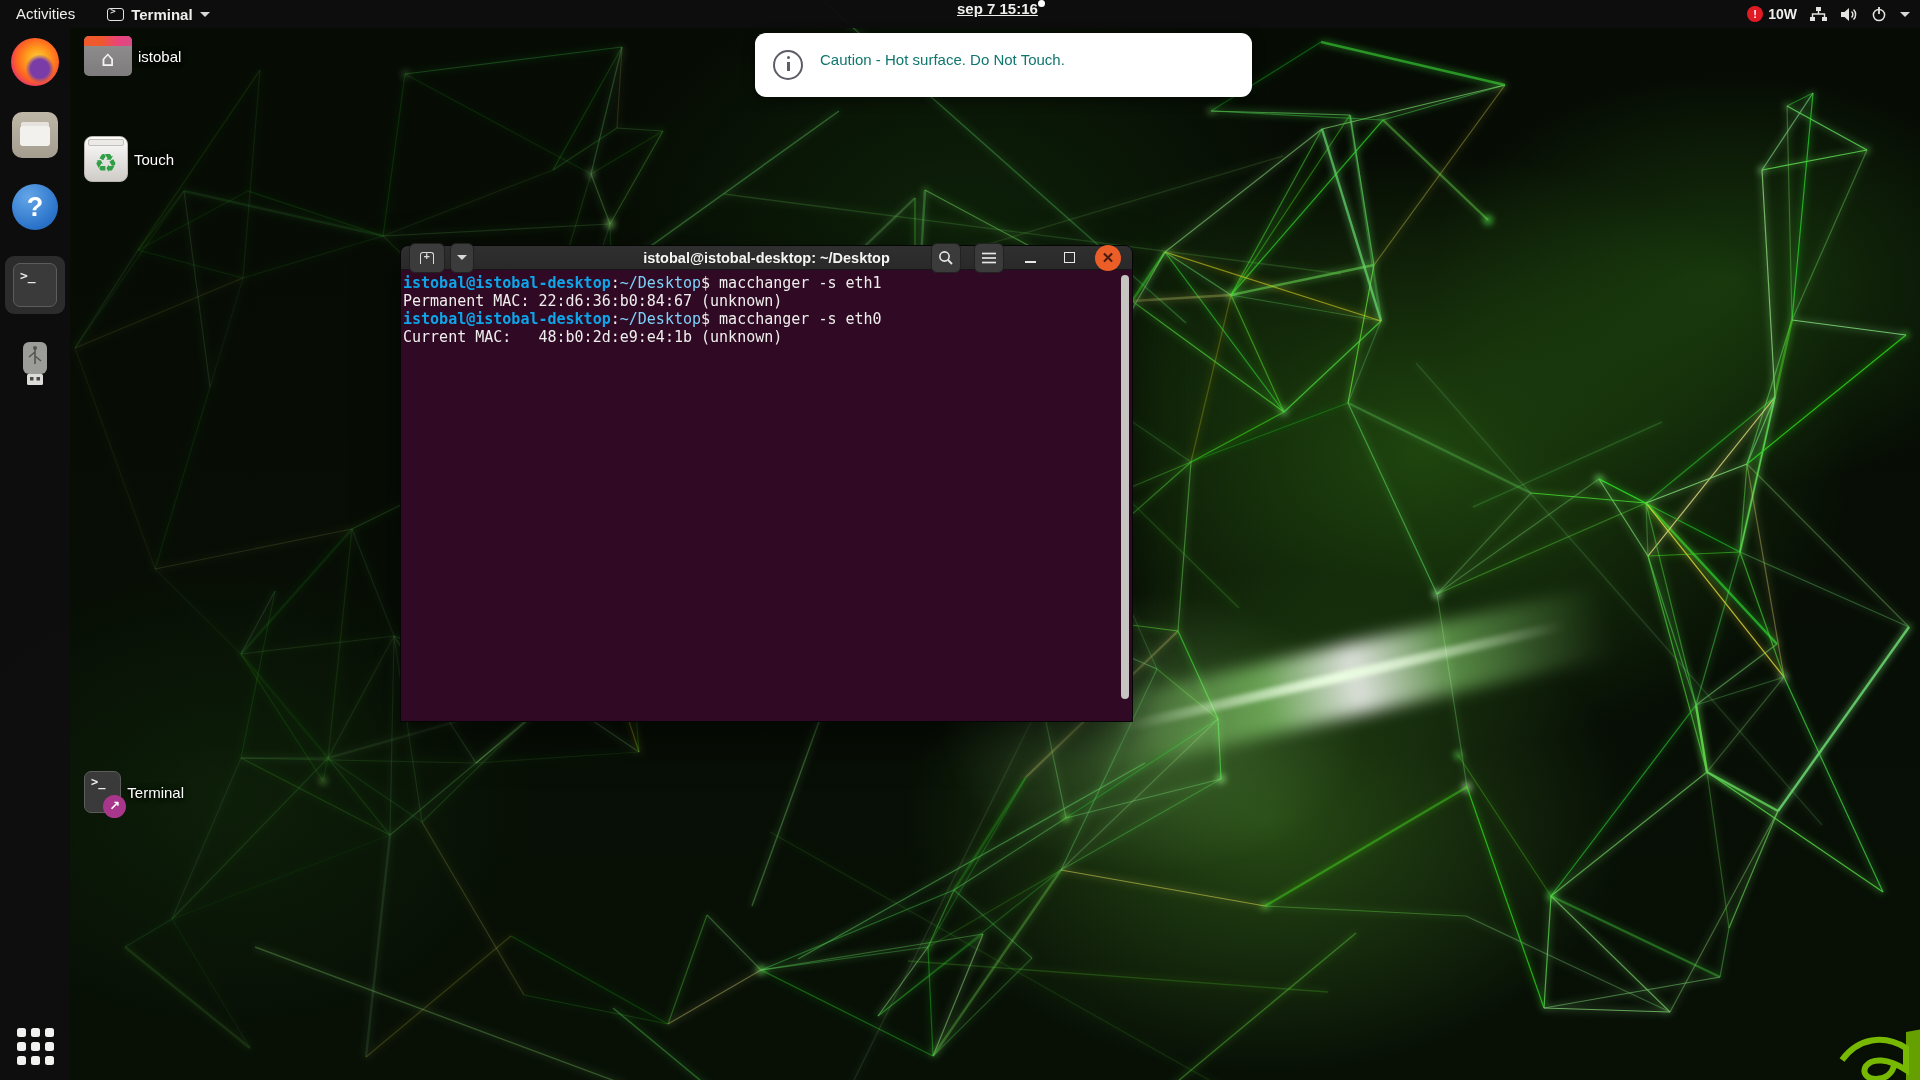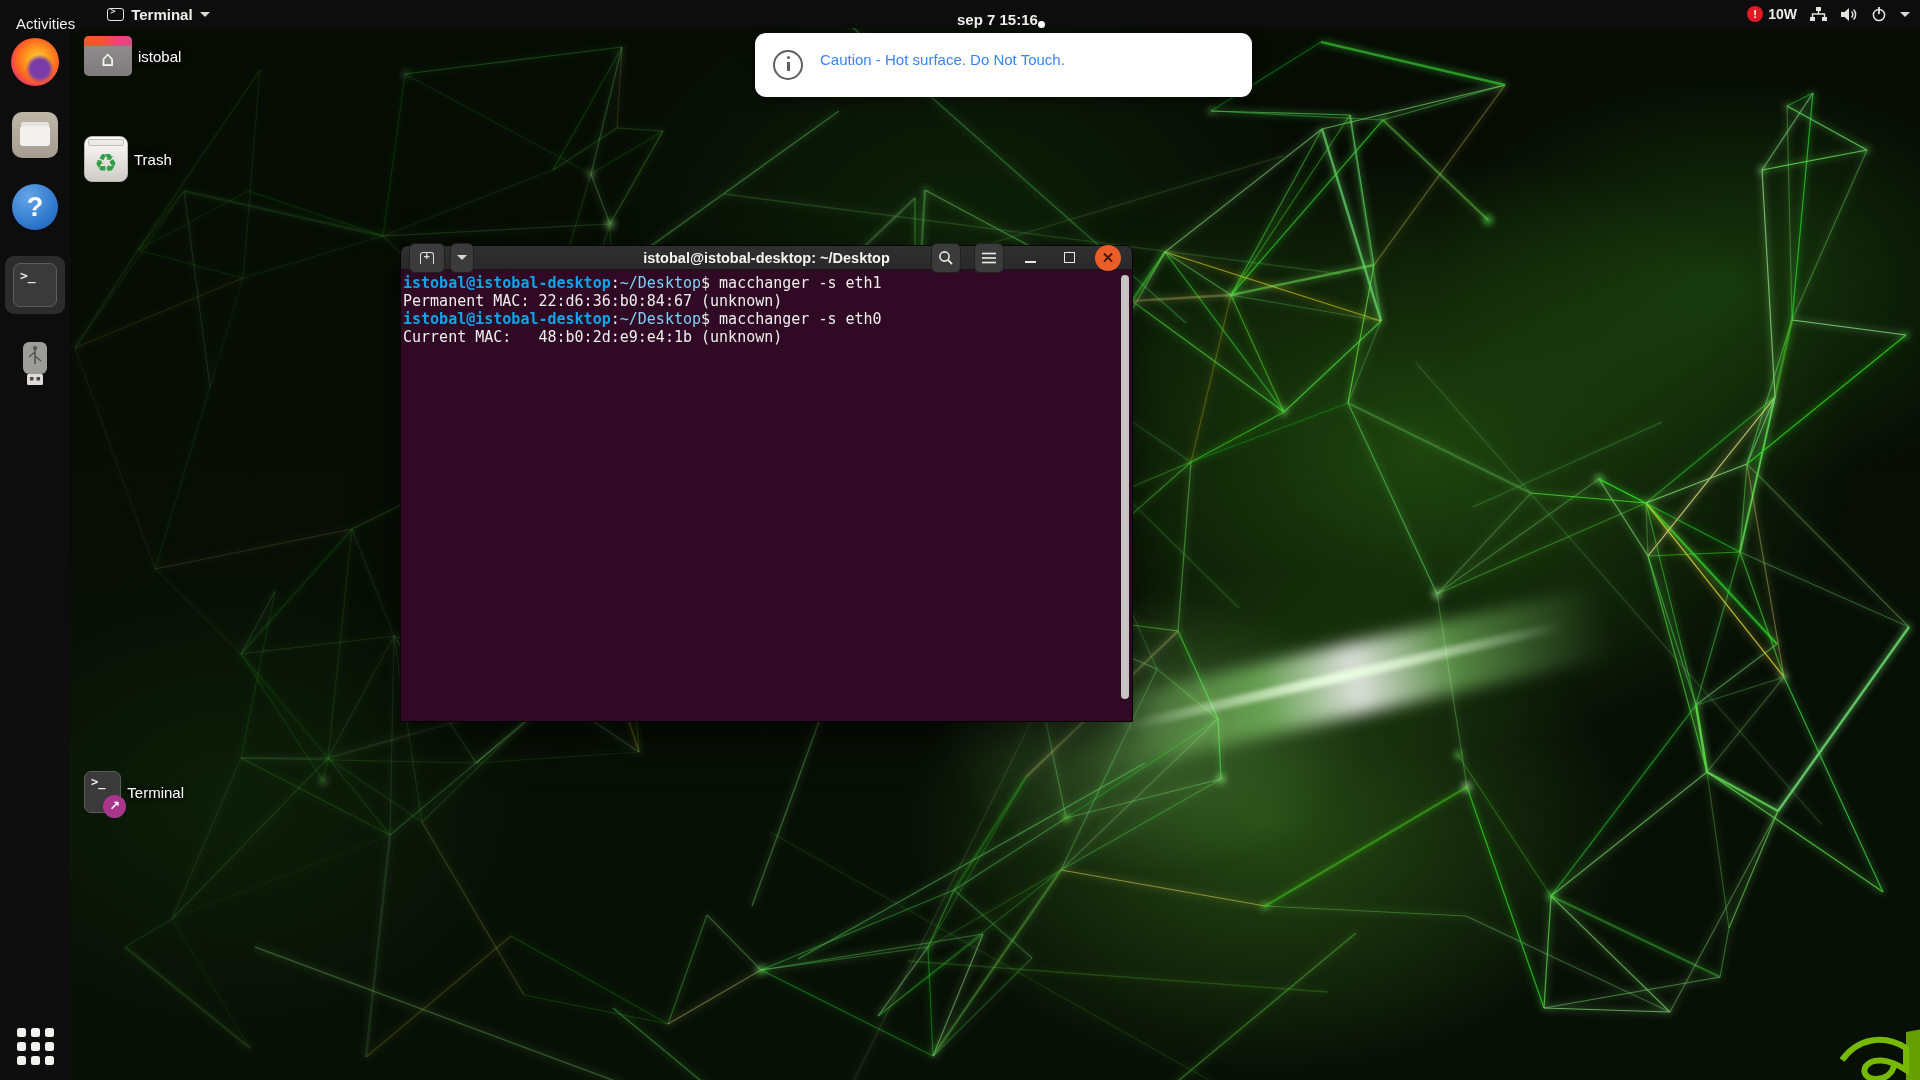--- a/index.html
+++ b/index.html
@@ -28,30 +28,30 @@
   .streak-core { position:absolute; left:1110px; top:672px; width:460px; height:10px;
     transform:rotate(-13deg);
     background:linear-gradient(90deg, transparent, rgba(235,255,225,.95) 50%, transparent);
     filter:blur(2px); }
   .nvlogo { position:absolute; right:-8px; bottom:-10px; }
 
   
   #topbar { position:absolute; left:0; top:0; width:1920px; height:28px; z-index:40;
     background:rgba(13,13,13,.97); color:#eeeeec; font-size:15px;
     display:flex; align-items:center; }
-  .tb-activities { padding:10px 16px; height:28px; line-height:28px; cursor:default; }
+  .tb-activities { padding:0 16px; height:28px; line-height:28px; cursor:default; }
   .tb-appmenu { display:flex; align-items:center; gap:7px; margin-left:16px; height:28px; font-weight:600;}
   .tb-appicon { width:17px; height:13px; border:1.5px solid #e3e3e1; border-radius:3px;
     position:relative; }
   .tb-appicon::before { content:">"; position:absolute; left:2px; top:-3px;
     font:bold 9px "DejaVu Sans Mono", monospace; color:#e3e3e1; }
   .caret-down { width:0; height:0; border-left:5px solid transparent;
     border-right:5px solid transparent; border-top:5px solid #d8d8d6; }
   .tb-clock { position:absolute; left:957px; top:0; height:28px; display:flex;
-    align-items:flex-end; font-weight:600; }
+    align-items:flex-start; font-weight:600;text-decoration:underline; }
   .tb-dot { width:7px; height:7px; border-radius:50%; background:#fff; }
   .tb-right { position:absolute; right:10px; top:0; height:28px; display:flex;
     align-items:center; gap:13px; }
   .tb-powerbadge { display:flex; align-items:center; gap:5px; font-weight:600; font-size:14px;}
   .badge-circle { width:16px; height:16px; border-radius:50%; background:#e01b24;
     color:#fff; font:bold 11px/16px "Liberation Sans",sans-serif; text-align:center; }
 
   
   #dock { position:absolute; left:0; top:28px; bottom:0; width:70px; z-index:30;
     background:rgba(14,14,14,.94); display:flex; flex-direction:column;
@@ -109,21 +109,21 @@
   
   #notification { position:absolute; left:755px; top:33px; width:497px; height:64px; z-index:50;
     background:#ffffff; border-radius:11px; box-shadow:0 3px 12px rgba(0,0,0,.5);
     display:flex; align-items:center; padding:0 18px; gap:17px; cursor:pointer; }
   .notif-icon { width:30px; height:30px; border-radius:50%; border:2px solid #5e5c64;
     position:relative; flex:none; }
   .notif-icon::before { content:""; position:absolute; left:11.5px; top:4px; width:3px; height:3px;
     border-radius:50%; background:#5e5c64; }
   .notif-icon::after { content:""; position:absolute; left:11.5px; top:10px; width:3px; height:9px;
     background:#5e5c64; }
-  .notif-text { font-size:15px; color:#3b82f6; margin-bottom:12px; }
+  .notif-text { font-size:15px; color:#0f766e; margin-bottom:12px; }
 
   
   #term { position:absolute; left:400px; top:245px; width:733px; height:477px; z-index:20;
     border-radius:8px 8px 0 0; box-shadow:0 16px 44px rgba(0,0,0,.55);
     border:1px solid #050505; background:#300a24; }
   .titlebar { height:24px; border-radius:7px 7px 0 0; position:relative;
     background:linear-gradient(#2f2f2f,#292929); border-bottom:1px solid #161616;
     display:flex; align-items:center; }
   .tb-left { position:absolute; left:8px; display:flex; gap:5px; }
   .btn-dark { background:#3b3b3b; border:1px solid #212121; border-radius:6px;
@@ -849,21 +849,21 @@
         <span></span>
     </div>
   </div>
 
   <div class="desk-icon" style="left:84px; top:36px;">
     <div class="icon-homefolder"></div>
     <div class="desk-label">istobal</div>
   </div>
   <div class="desk-icon" style="left:84px; top:136px;">
     <div class="icon-trash"></div>
-    <div class="desk-label">Trash</div>
+    <div class="desk-label">Touch</div>
   </div>
   <div class="desk-icon" style="left:84px; top:771px;">
     <div class="icon-termlaunch">
       <span class="launch-badge">↗</span>
     </div>
     <div class="desk-label">Terminal</div>
   </div>
 
   <div id="notification">
     <span class="notif-icon"></span>

